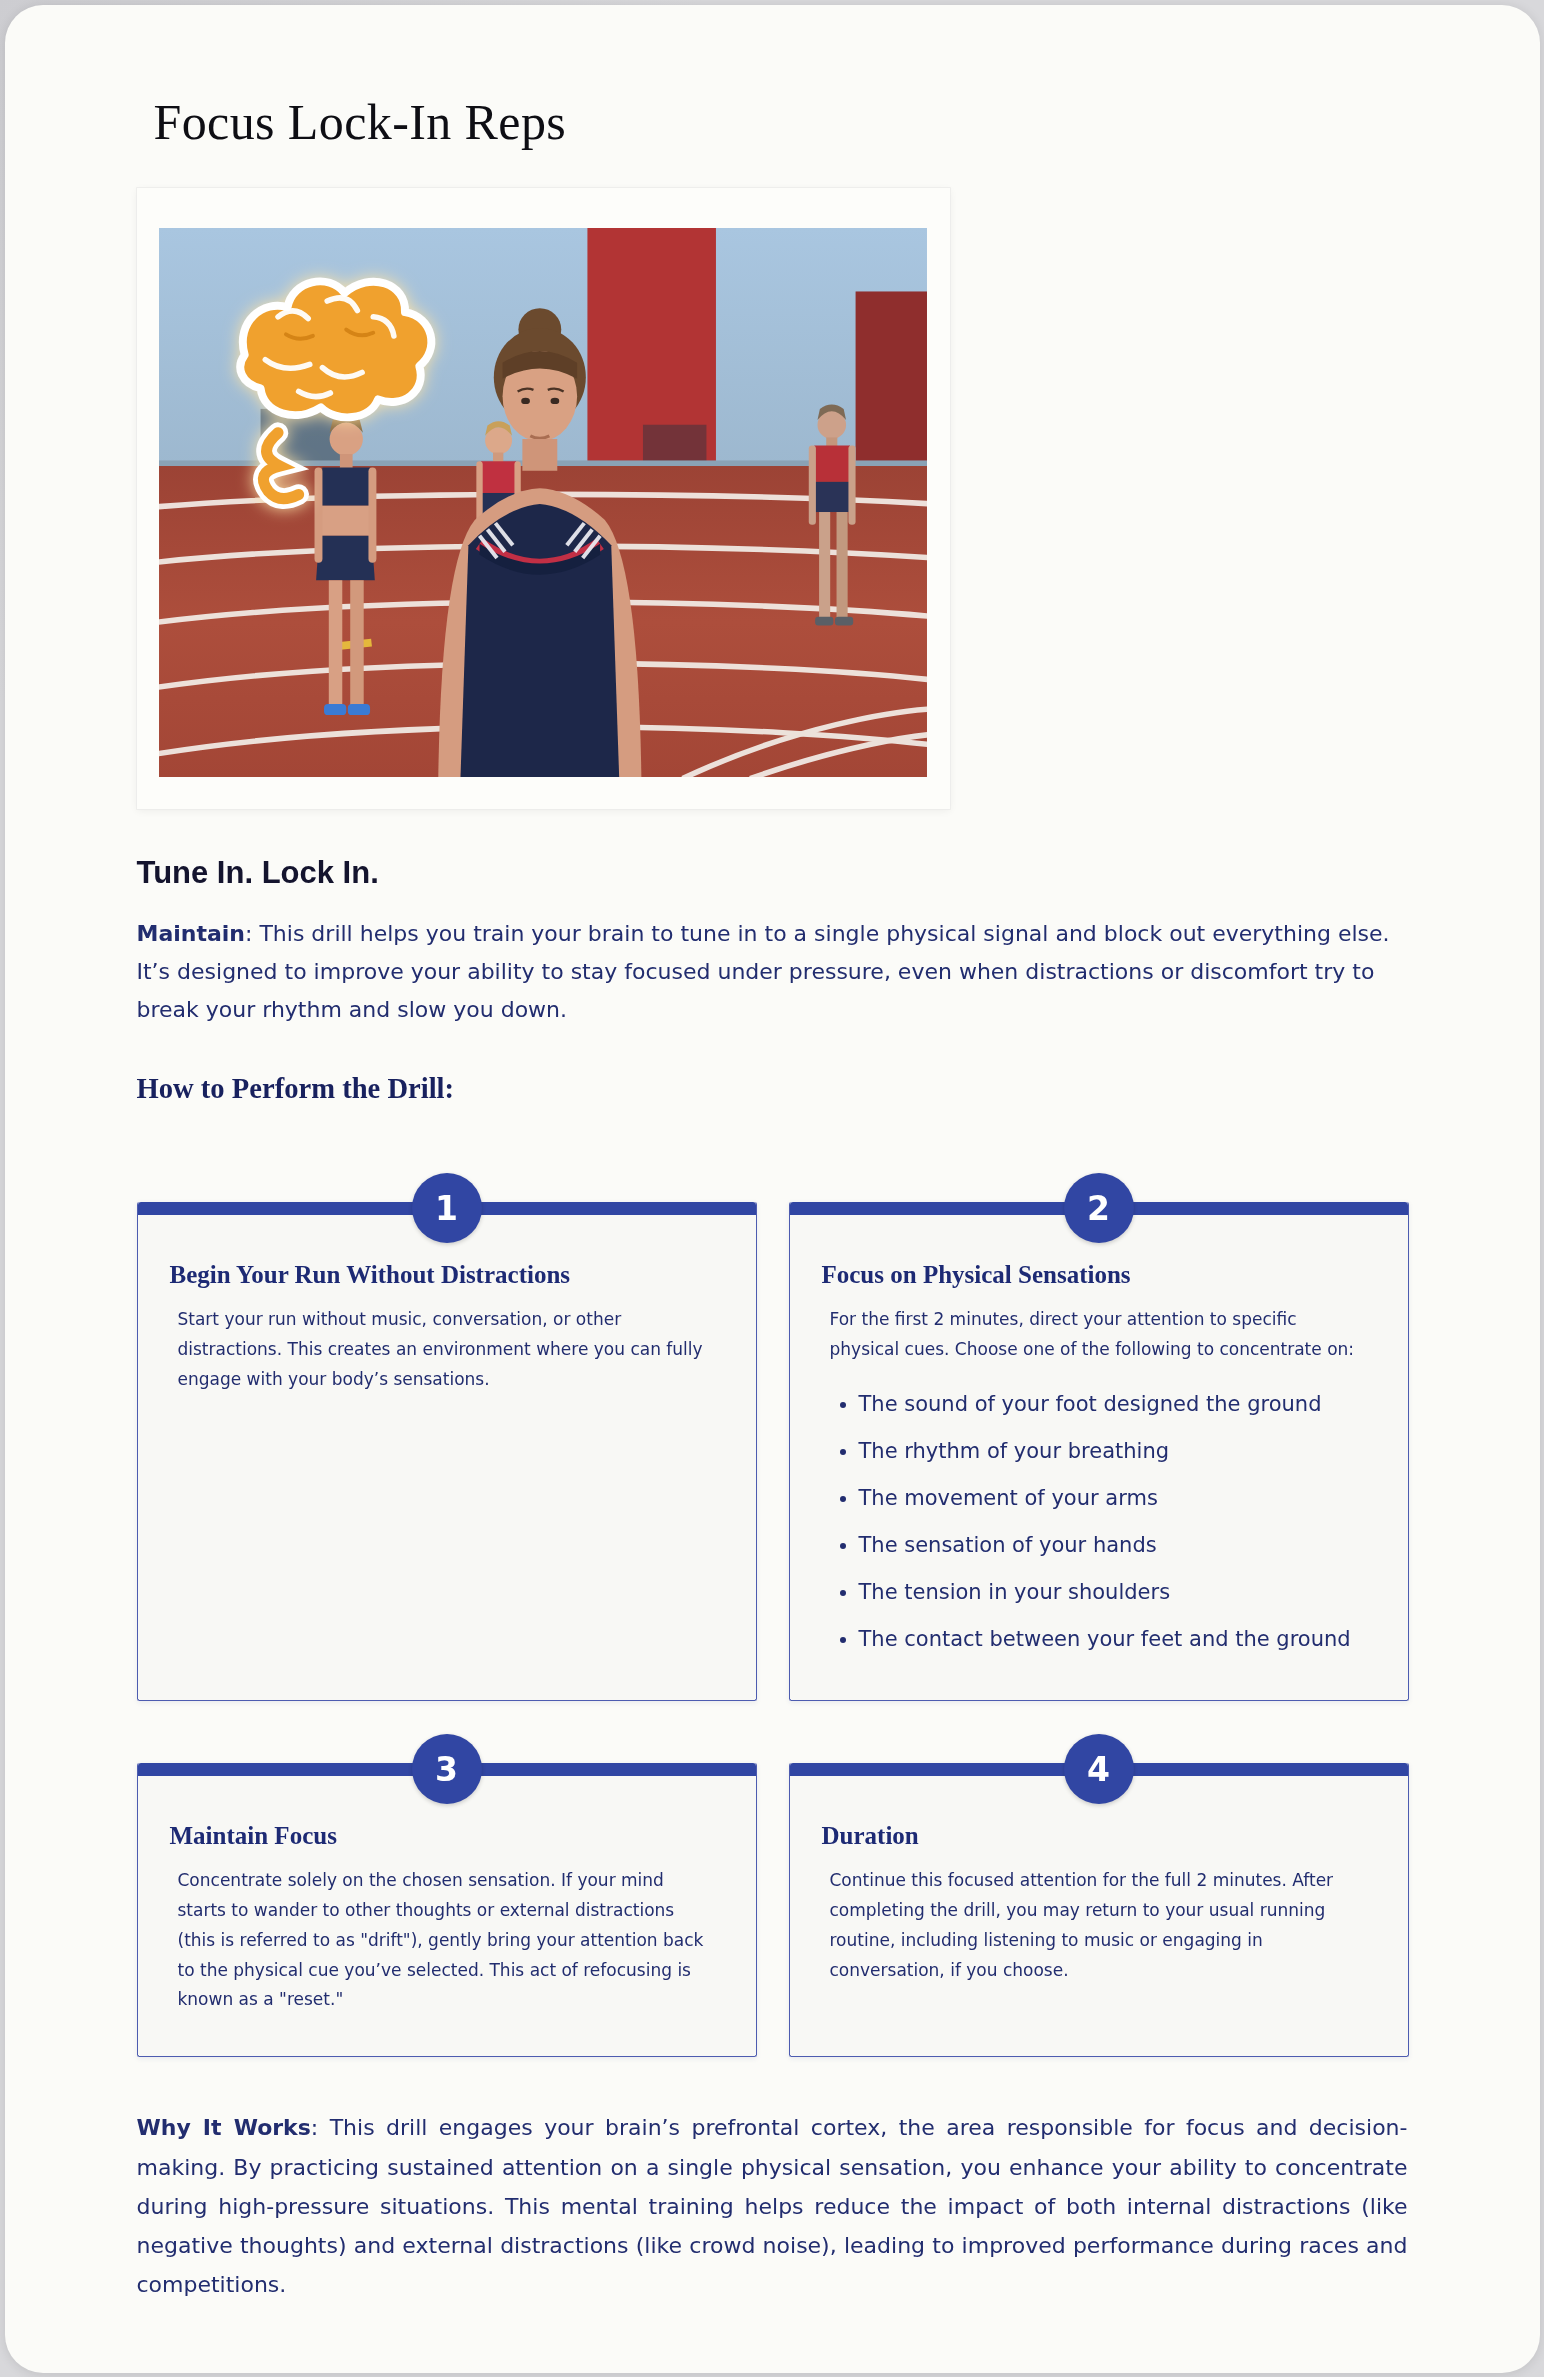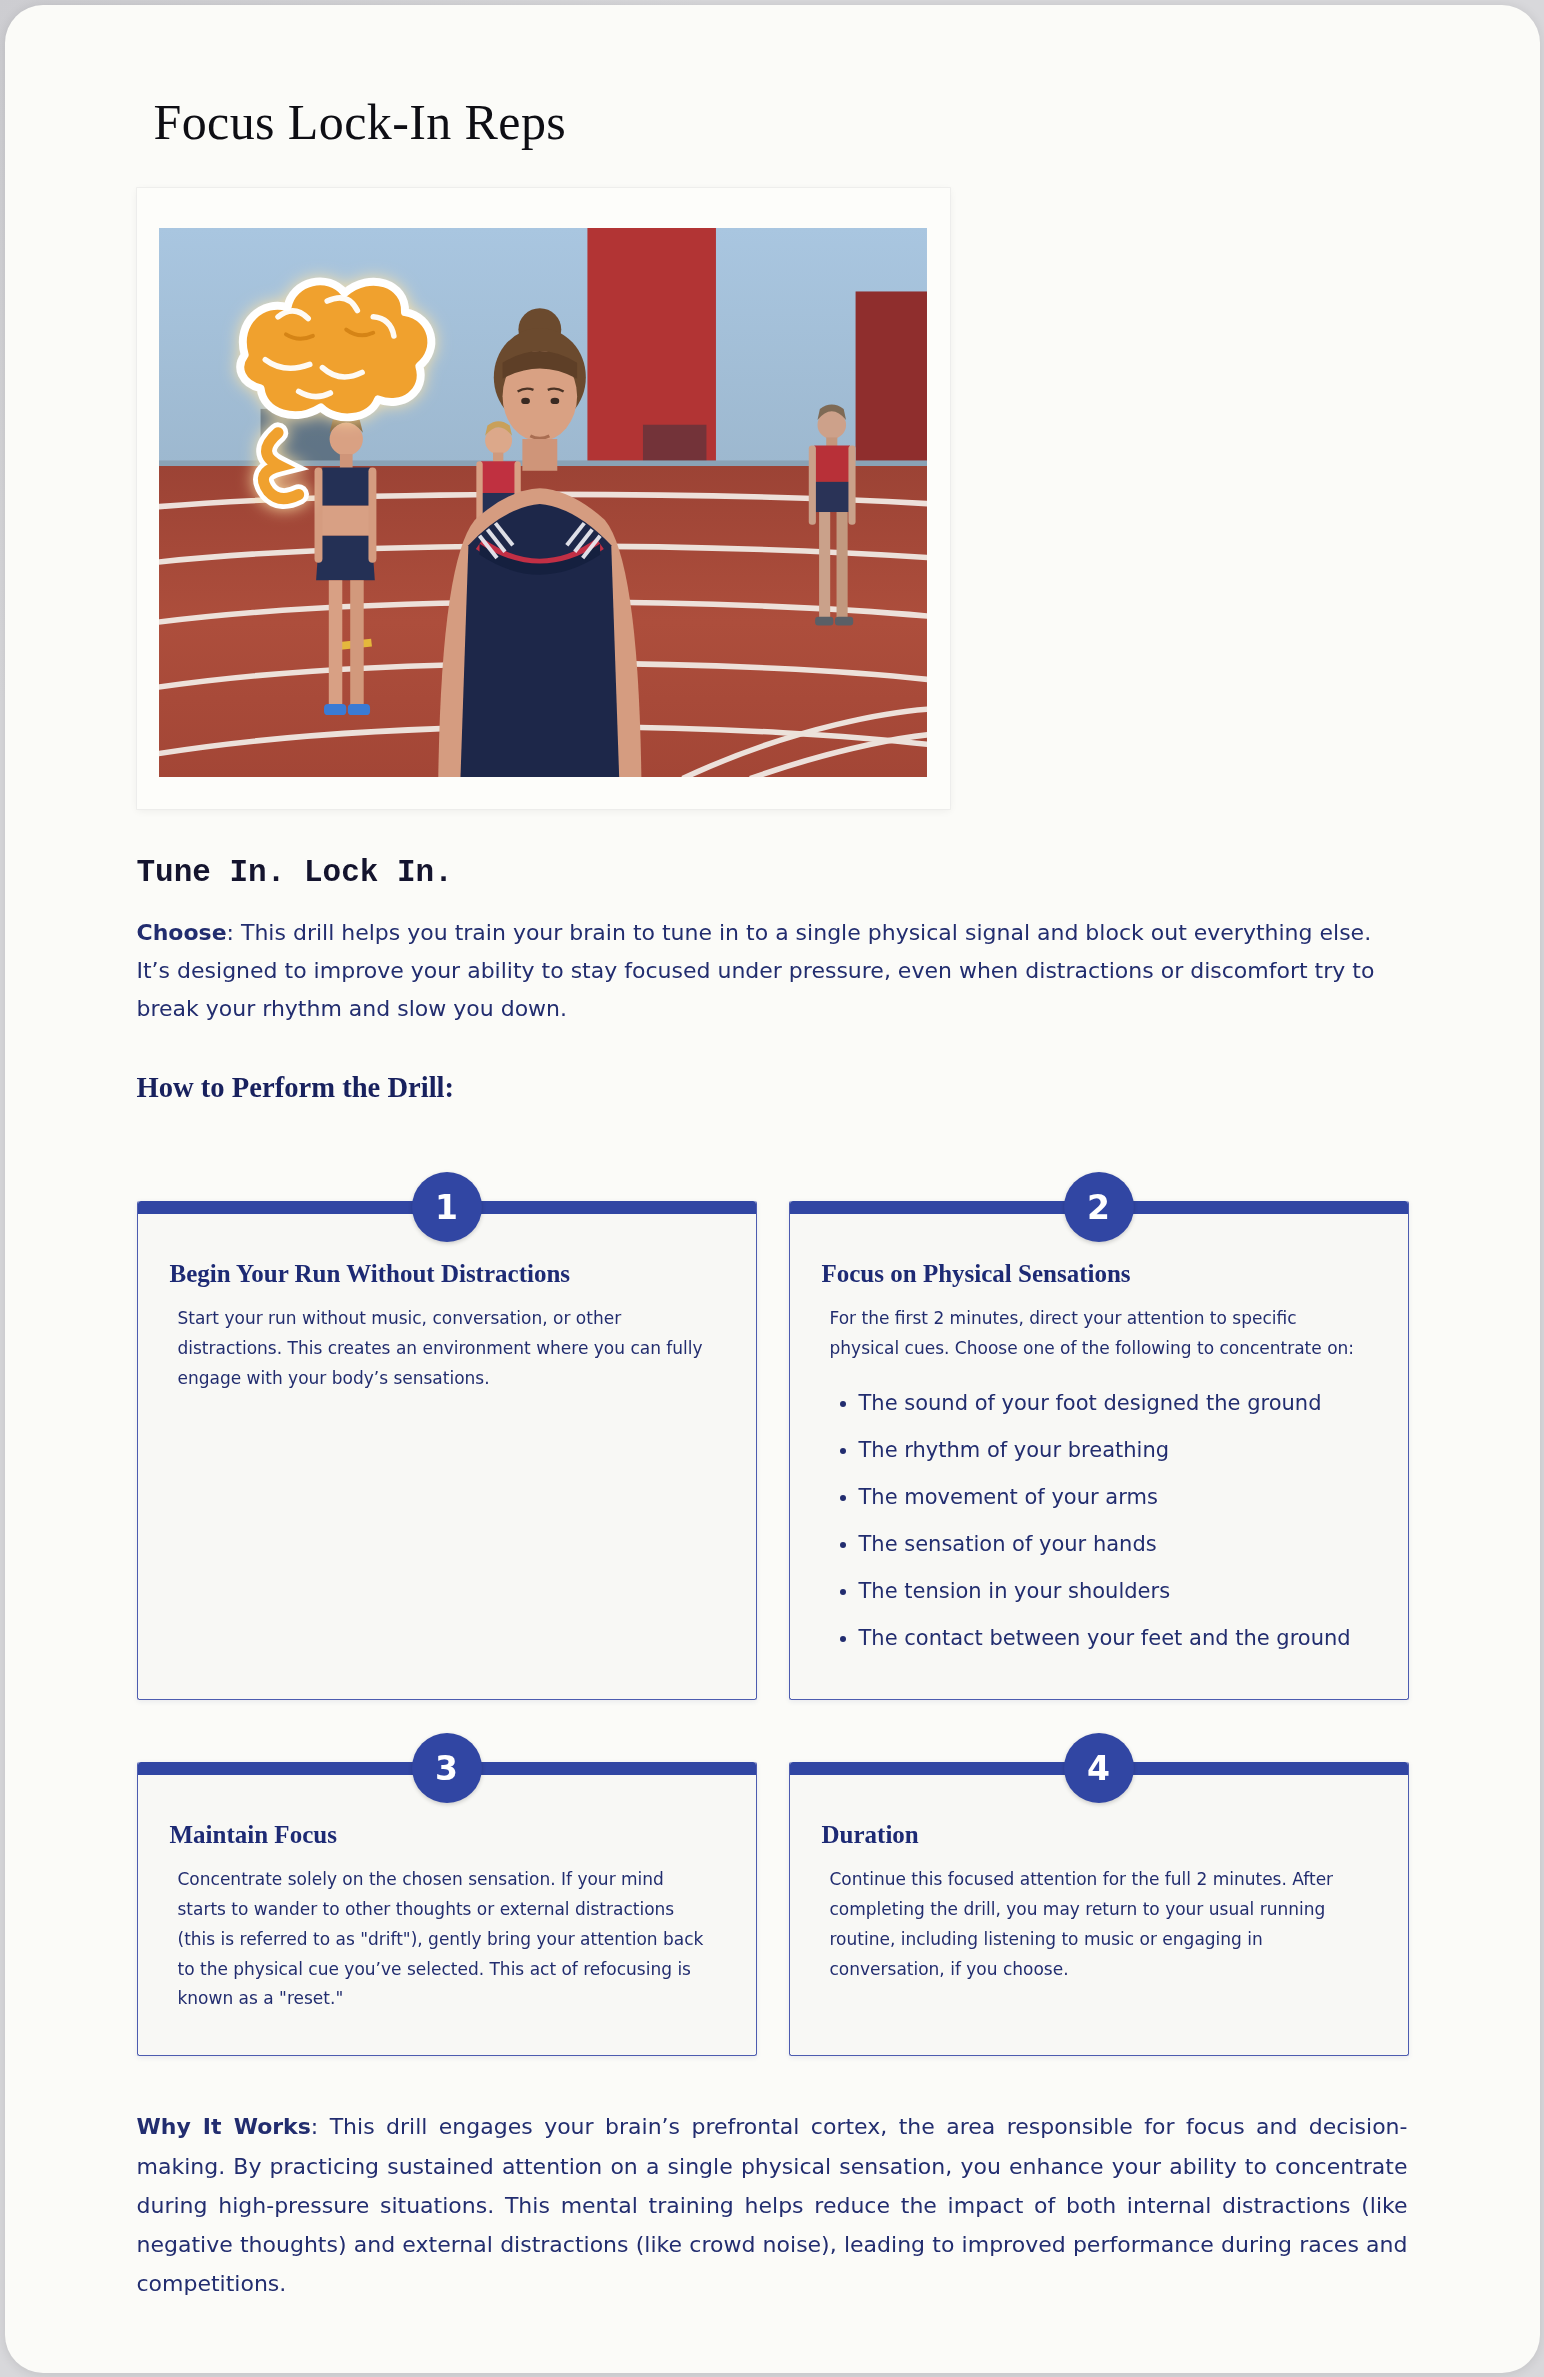--- a/index.html
+++ b/index.html
@@ -45,21 +45,21 @@
     margin-top:37px;
     width:813px;
     background:#fdfdfa;
     box-shadow:0 0 0 0.8px #ececea, 0 2.4px 8px rgba(0,0,0,0.06);
     padding:40px 22px 32px 22px;
   }
   .photo-frame svg{display:block;width:768px;height:549px;}
   
   h2.subtitle{
     margin:46px 0 11px 0;
-    font-family:Liberation Mono, monospace;
+    font-family:Liberation Sans, sans-serif;
     font-size:31px;
     font-weight:700;
     color:#14142e;
   }
   p.lead{
     margin:24px 0 0 0;
     font-size:22px;
     line-height:1.73;
     color:var(--navy);
     max-width:1271px;
@@ -277,21 +277,21 @@
           <g stroke="#cf7e12" stroke-width="5" fill="none" stroke-linecap="round" opacity="0.8">
             <path d="M 160 134 q 16 10 34 2"></path>
             <path d="M 236 128 q 16 12 34 4"></path>
           </g>
         </g>
       </svg>
     </div>
 
     <h2 class="subtitle">Tune In. Lock In.</h2>
 
-    <p class="lead"><b>Choose</b><span>: This drill helps you train your brain to tune in to a single physical signal and block out everything else. It’s designed to improve your ability to stay focused under pressure, even when distractions or discomfort try to break your rhythm and slow you down.</span></p>
+    <p class="lead"><b>Maintain</b><span>: This drill helps you train your brain to tune in to a single physical signal and block out everything else. It’s designed to improve your ability to stay focused under pressure, even when distractions or discomfort try to break your rhythm and slow you down.</span></p>
 
     <h3 class="how-heading">How to Perform the Drill:</h3>
 
     <div class="steps-grid">
 
       <div class="step-card">
         <div class="step-bar"></div>
         <div class="step-num">1</div>
         <h4 class="step-title">Begin Your Run Without Distractions</h4>
         <p class="step-body">Start your run without music, conversation, or other distractions. This creates an environment where you can fully engage with your body’s sensations.</p>

